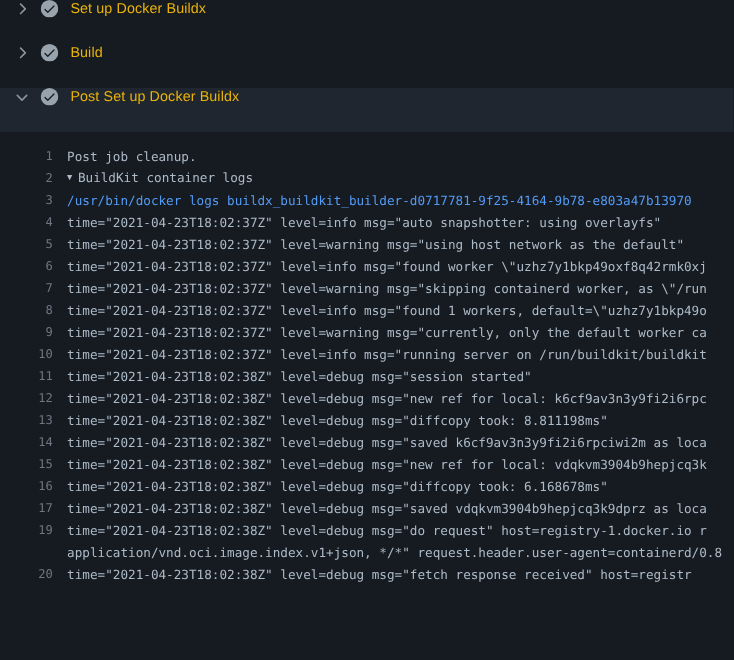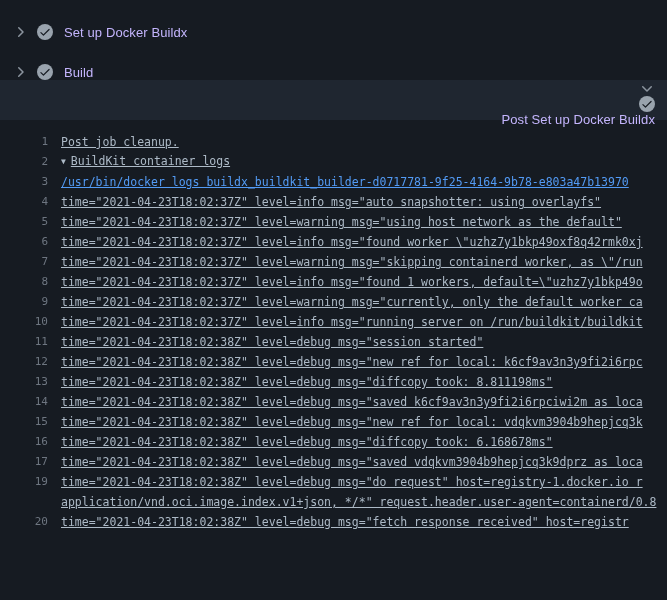--- a/index.html
+++ b/index.html
@@ -5,25 +5,25 @@
   * { box-sizing: border-box; }
   html,body { margin:0; padding:0; }
   body {
     width:667px; height:600px;
     background:#161b22;
     overflow:hidden;
     font-family:"Liberation Sans", sans-serif;
   }
   .steps { width:100%; }
   .step-row {
-    display:flex; align-items:flex-end;
+    display:flex; align-items:flex-start;
     height:40px; padding:0 12px;
-    color:#c4b5fd; cursor:pointer;
+    color:#eab308; cursor:pointer;
   }
-  .step-row.expanded { background:#1f2630;flex-direction:column; }
+  .step-row.expanded { background:#1f2630; }
   .chev {
     width:16px; height:16px; color:#8b949e;
     display:flex; align-items:center; justify-content:center; flex:0 0 16px;
   }
   .chev.down svg { transform:rotate(90deg); }
   .check { margin-left:9px; width:16px; height:16px; display:flex; flex:0 0 16px; }
   .step-label { margin-left:11px; font-size:13px; letter-spacing:.1px; }
   .log {
     padding-top:12px;
     font-family:"DejaVu Sans Mono", monospace;
@@ -31,21 +31,21 @@
     color:#adbac7;
   }
   .log-line { display:flex; height:20px; align-items:center; }
   .ln {
     flex:0 0 48px; text-align:right;
     color:#6e7681; cursor:pointer;
     font-size:11px;
   }
   .lt {
     flex:1; padding-left:13px;
-    white-space:pre; overflow:hidden;text-decoration:underline;
+    white-space:pre; overflow:hidden;
   }
   .kind-command .lt { color:#539bf5; }
   .group-toggle {
     font-size:8px; color:#adbac7;
     display:inline-block; transform:translateY(-1px);
     margin-right:5px; cursor:pointer;
   }
 </style>
 </head>
 <body>

